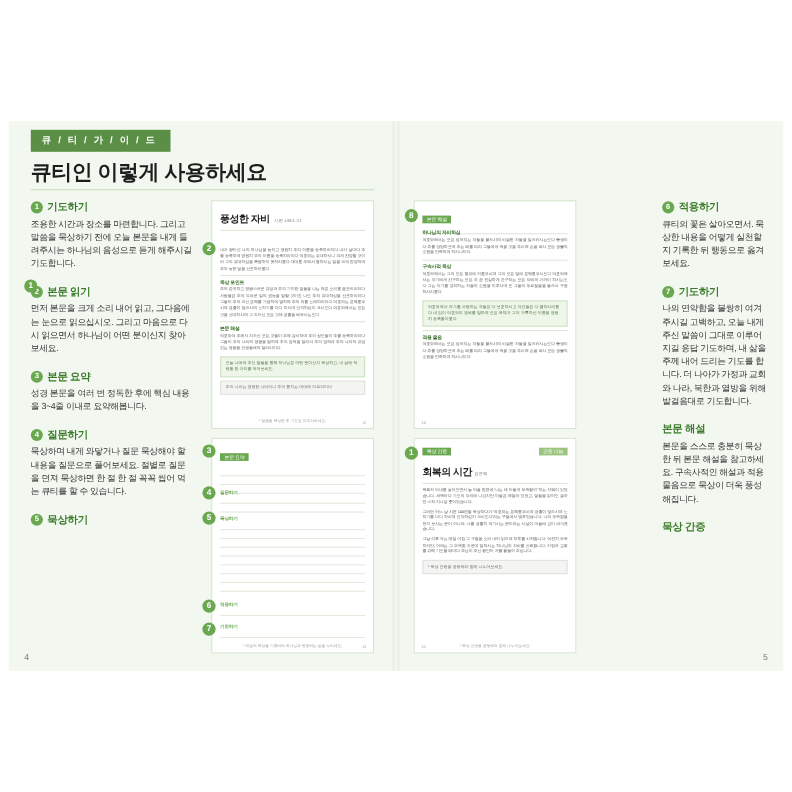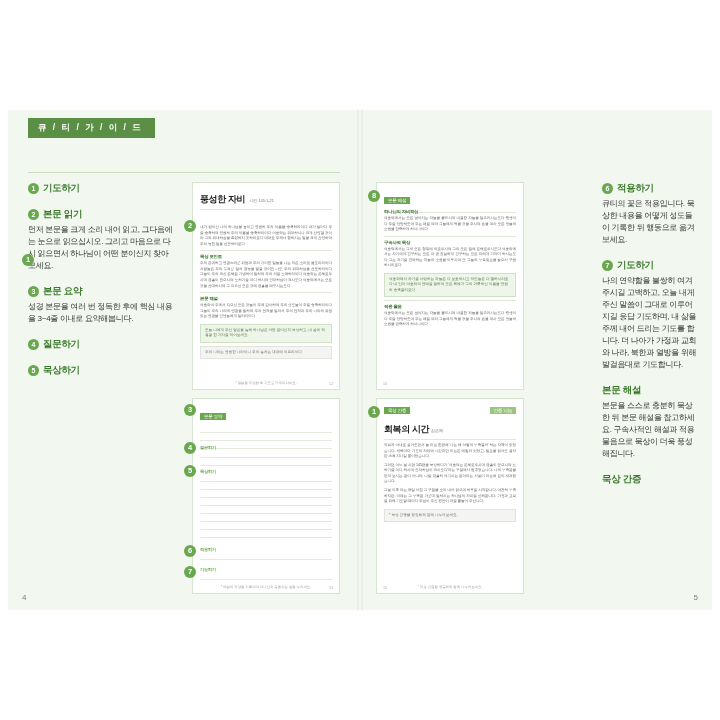--- a/index.html
+++ b/index.html
@@ -271,29 +271,31 @@
 </style>
 </head>
 <body>
 
 <div id="page">
   <div class="spread">
 
     <div class="page-left">
 
       <div class="tab">큐 / 티 / 가 / 이 / 드</div>
+      <div class="page-title">큐티인 이렇게 사용하세요</div>
       <div class="title-rule"></div>
 
       <div class="steps">
 
         <div class="step">
           <div class="step-head">
             <div class="num">1</div>
             <div class="step-title">기도하기</div>
           </div>
+          <div class="step-body">조용한 시간과 장소를 마련합니다. 그리고 말씀을 묵상하기 전에 오늘 본문을 내게 들려주시는 하나님의 음성으로 듣게 해주시길 기도합니다.</div>
         </div>
 
         <div class="step">
           <div class="step-head">
             <div class="num">2</div>
             <div class="step-title">본문 읽기</div>
           </div>
           <div class="step-body">먼저 본문을 크게 소리 내어 읽고, 그다음에는 눈으로 읽으십시오. 그리고 마음으로 다시 읽으면서 하나님이 어떤 분이신지 찾아보세요.</div>
         </div>
 
@@ -303,20 +305,21 @@
             <div class="step-title">본문 요약</div>
           </div>
           <div class="step-body">성경 본문을 여러 번 정독한 후에 핵심 내용을 3~4줄 이내로 요약해봅니다.</div>
         </div>
 
         <div class="step">
           <div class="step-head">
             <div class="num">4</div>
             <div class="step-title">질문하기</div>
           </div>
+          <div class="step-body">묵상하며 내게 와닿거나 질문 묵상해야 할 내용을 질문으로 풀어보세요. 절별로 질문을 던져 묵상하면 한 절 한 절 꼭꼭 씹어 먹는 큐티를 할 수 있습니다.</div>
         </div>
 
         <div class="step">
           <div class="step-head">
             <div class="num">5</div>
             <div class="step-title">묵상하기</div>
           </div>
         </div>
 
       </div>
@@ -439,21 +442,21 @@
         <div class="pagenum-inner" style="left:6px;">15</div>
       </div>
 
       <div class="steps-right">
 
         <div class="step">
           <div class="step-head">
             <div class="num">6</div>
             <div class="step-title">적용하기</div>
           </div>
-          <div class="step-body">큐티의 꽃은 적용입니다. 묵상한 내용을 어떻게 성도들이 기록한 뒤 행동으로 옮겨보세요.</div>
+          <div class="step-body">큐티의 꽃은 살아오면서. 묵상한 내용을 어떻게 실천할지 기록한 뒤 행동으로 옮겨보세요.</div>
         </div>
 
         <div class="step">
           <div class="step-head">
             <div class="num">7</div>
             <div class="step-title">기도하기</div>
           </div>
           <div class="step-body">나의 연약함을 불쌍히 여겨주시길 고백하고, 오늘 내게 주신 말씀이 그대로 이루어지길 응답 기도하며, 내 삶을 주께 내어 드리는 기도를 합니다. 더 나아가 가정과 교회와 나라, 북한과 열방을 위해 발걸음대로 기도합니다.</div>
         </div>
 

